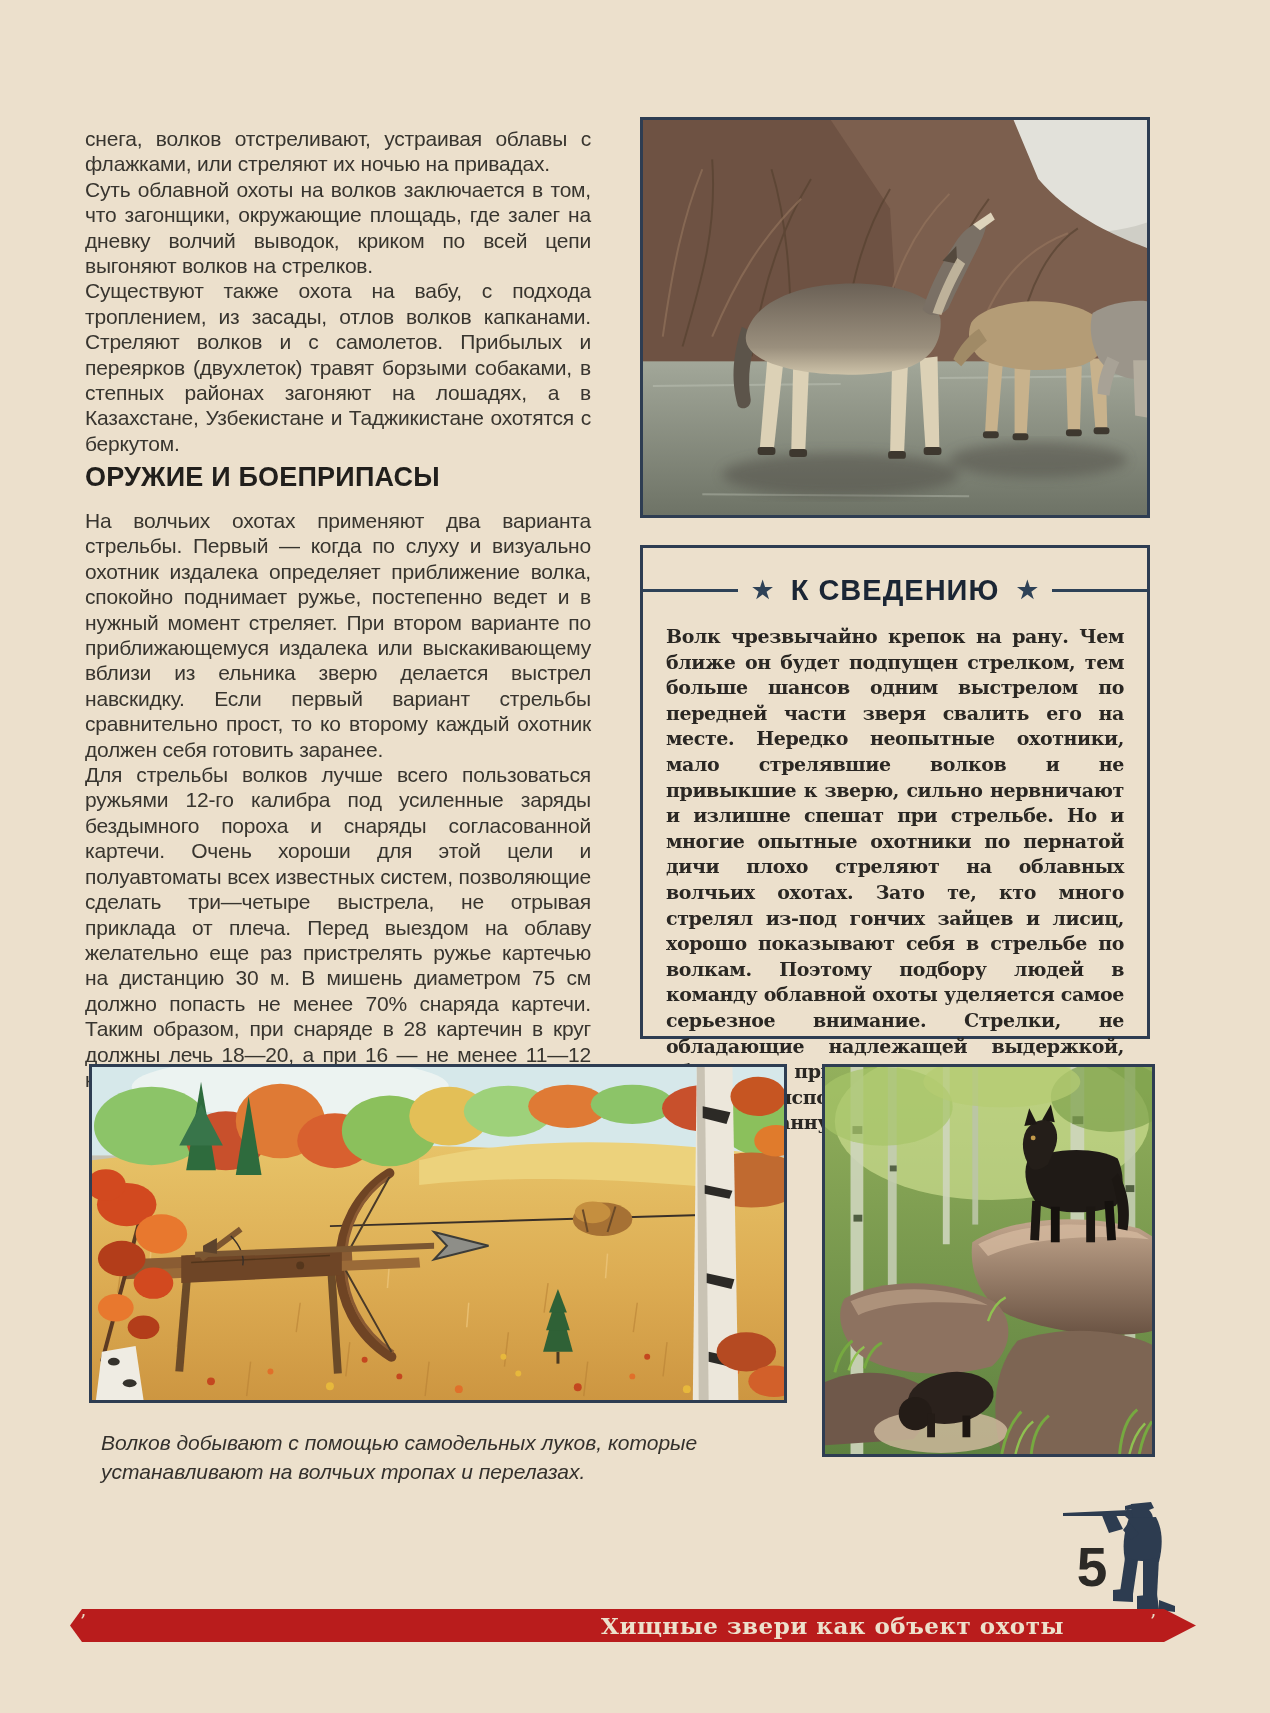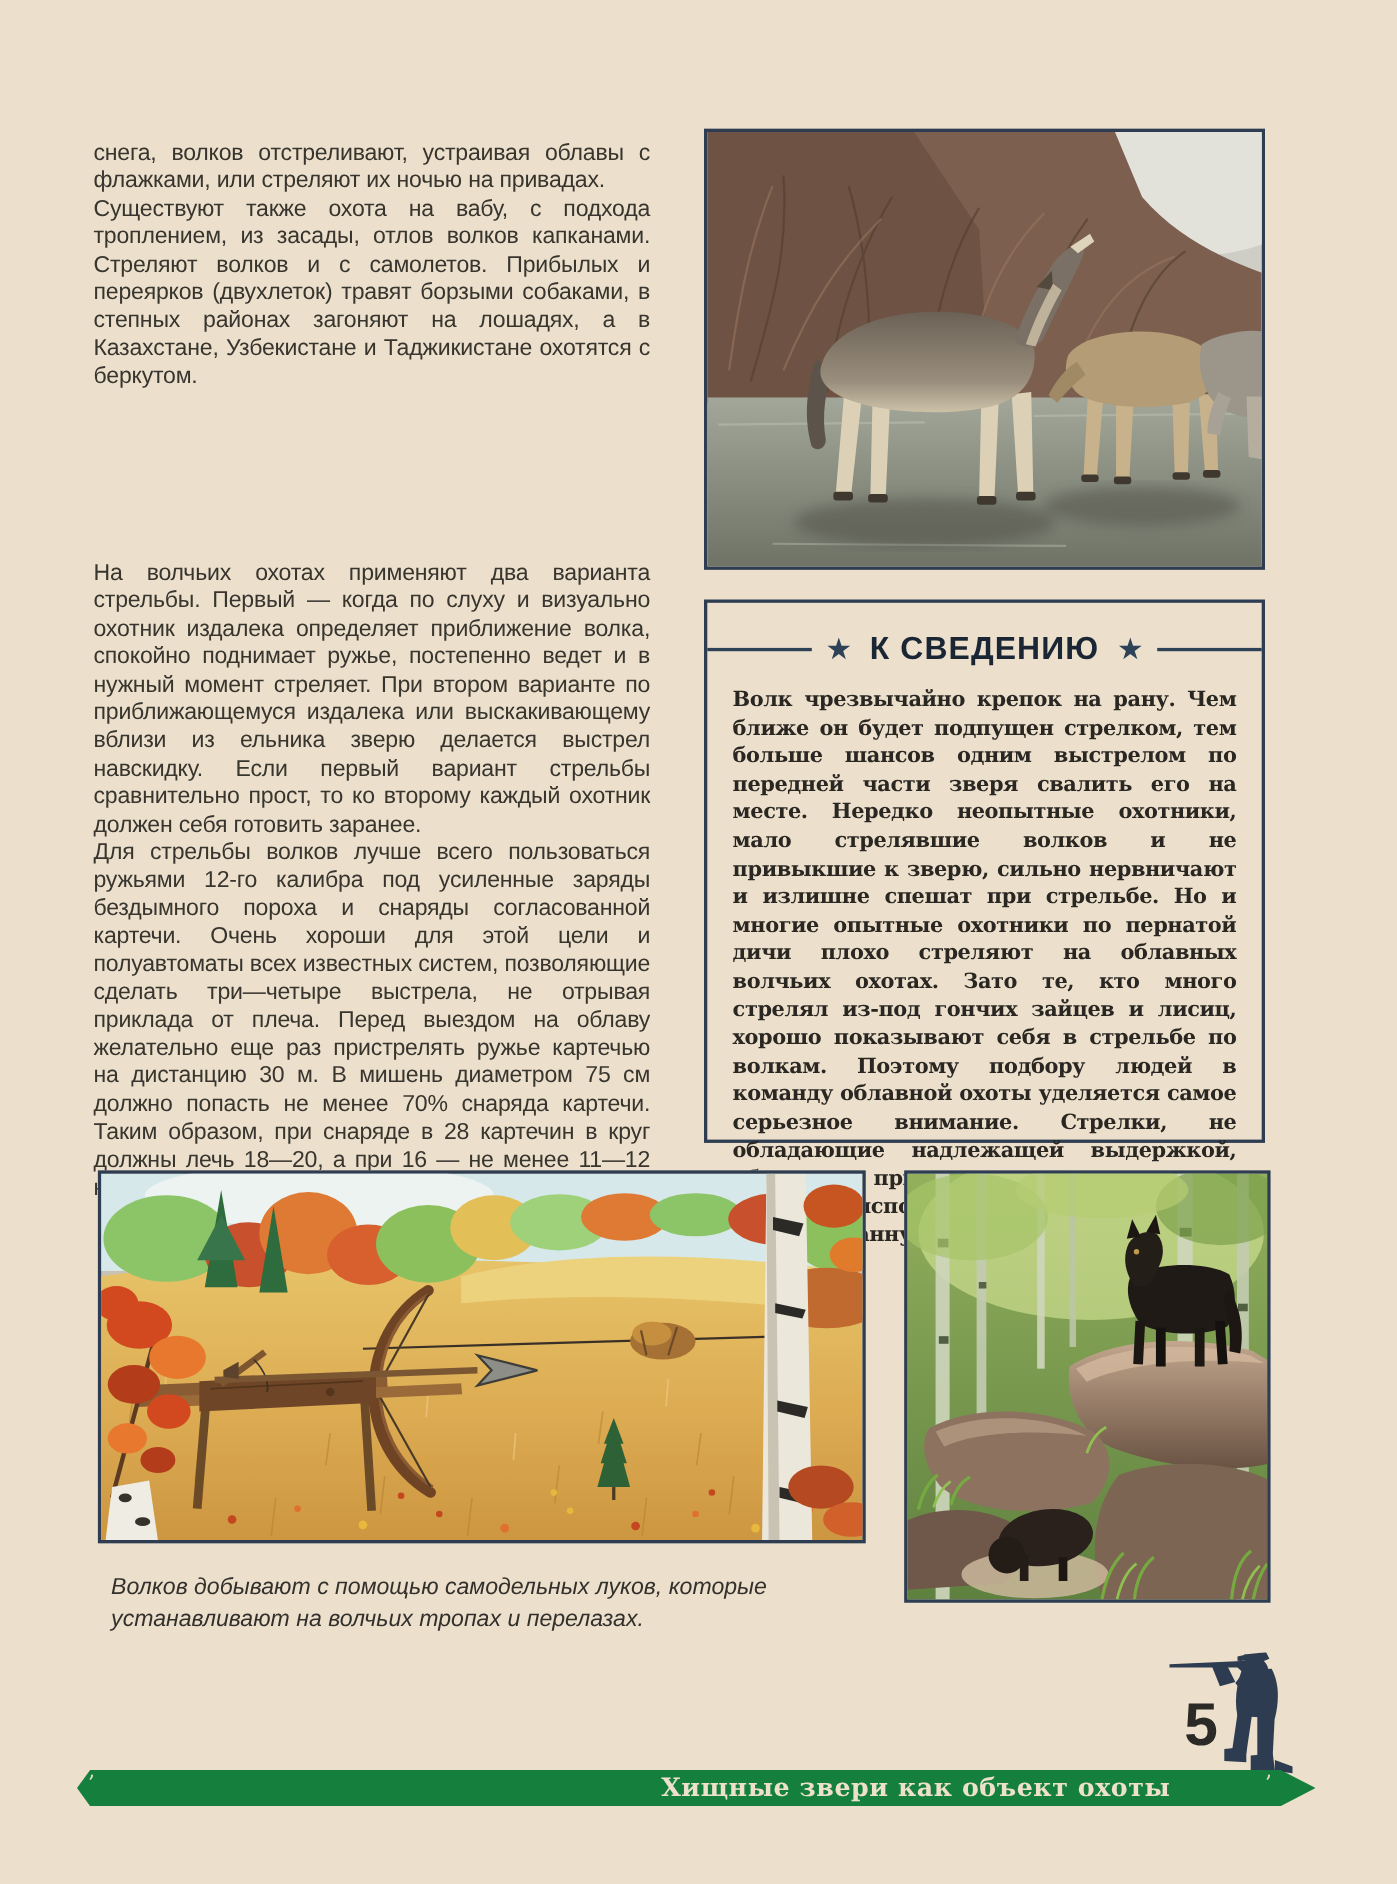--- a/index.html
+++ b/index.html
@@ -66,21 +66,21 @@
   }
   
   .page-number{
     position:absolute;left:1062px;top:1540px;width:60px;
     margin:0;text-align:center;
     font-size:55px;font-weight:bold;color:#2c2a26;line-height:1;
   }
   .hunter{position:absolute;left:1063px;top:1502px;width:132px;height:112px;}
   .ribbon{
     position:absolute;left:70px;top:1609px;width:1126px;height:33px;
-    background:#15803d;
+    background:#b91c1c;
     clip-path:polygon(12px 0,1094px 0,100% 50%,1094px 100%,12px 100%,0 50%);
     display:flex;align-items:center;justify-content:flex-end;text-align:center;
   }
   .ribbon-label{
     font-family:"DejaVu Serif",serif;font-weight:bold;
     font-size:23px;color:#ede1cc;letter-spacing:0.5px;
     padding-right:132px;line-height:33px;
   }
   .ribbon-mark{
     position:absolute;top:1612px;
@@ -90,23 +90,25 @@
   .mark-left{left:80px;}
   .mark-right{left:1150px;}
 </style>
 </head>
 <body>
 
 <div class="page">
 
   <section class="col-left intro" style="position:absolute;">
     <p>снега, волков отстреливают, устраивая облавы с флажками, или стреляют их ночью на привадах.</p>
+    <p>Суть облавной охоты на волков заключается в том, что загонщики, окружающие площадь, где залег на дневку волчий выводок, криком по всей цепи выгоняют волков на стрелков.</p>
     <p>Существуют также охота на вабу, с подхода троплением, из засады, отлов волков капканами. Стреляют волков и с самолетов. Прибылых и переярков (двухлеток) травят борзыми собаками, в степных районах загоняют на лошадях, а в Казахстане, Узбекистане и Таджикистане охотятся с беркутом.</p>
   </section>
 
+  <h2 class="section-heading">ОРУЖИЕ И БОЕПРИПАСЫ</h2>
 
   <section class="col-left bodytext" style="position:absolute;">
     <p>На волчьих охотах применяют два варианта стрельбы. Первый — когда по слуху и визуально охотник издалека определяет приближение волка, спокойно поднимает ружье, постепенно ведет и в нужный момент стреляет. При втором варианте по приближающемуся издалека или выскакивающему вблизи из ельника зверю делается выстрел навскидку. Если первый вариант стрельбы сравнительно прост, то ко второму каждый охотник должен себя готовить заранее.</p>
     <p>Для стрельбы волков лучше всего пользоваться ружьями 12-го калибра под усиленные заряды бездымного пороха и снаряды согласованной картечи. Очень хороши для этой цели и полуавтоматы всех известных систем, позволяющие сделать три—четыре выстрела, не отрывая приклада от плеча. Перед выездом на облаву желательно еще раз пристрелять ружье картечью на дистанцию 30 м. В мишень диаметром 75 см должно попасть не менее 70% снаряда картечи. Таким образом, при снаряде в 28 картечин в круг должны лечь 18—20, а при 16 — не менее 11—12 картечин.</p>
   </section>
 
   <figure class="frame photo-wolves" style="margin:0;">
     <svg viewBox="0 0 510 401" preserveAspectRatio="none">
       <defs>
         <linearGradient id="iceG" x1="0" y1="0" x2="0" y2="1">

